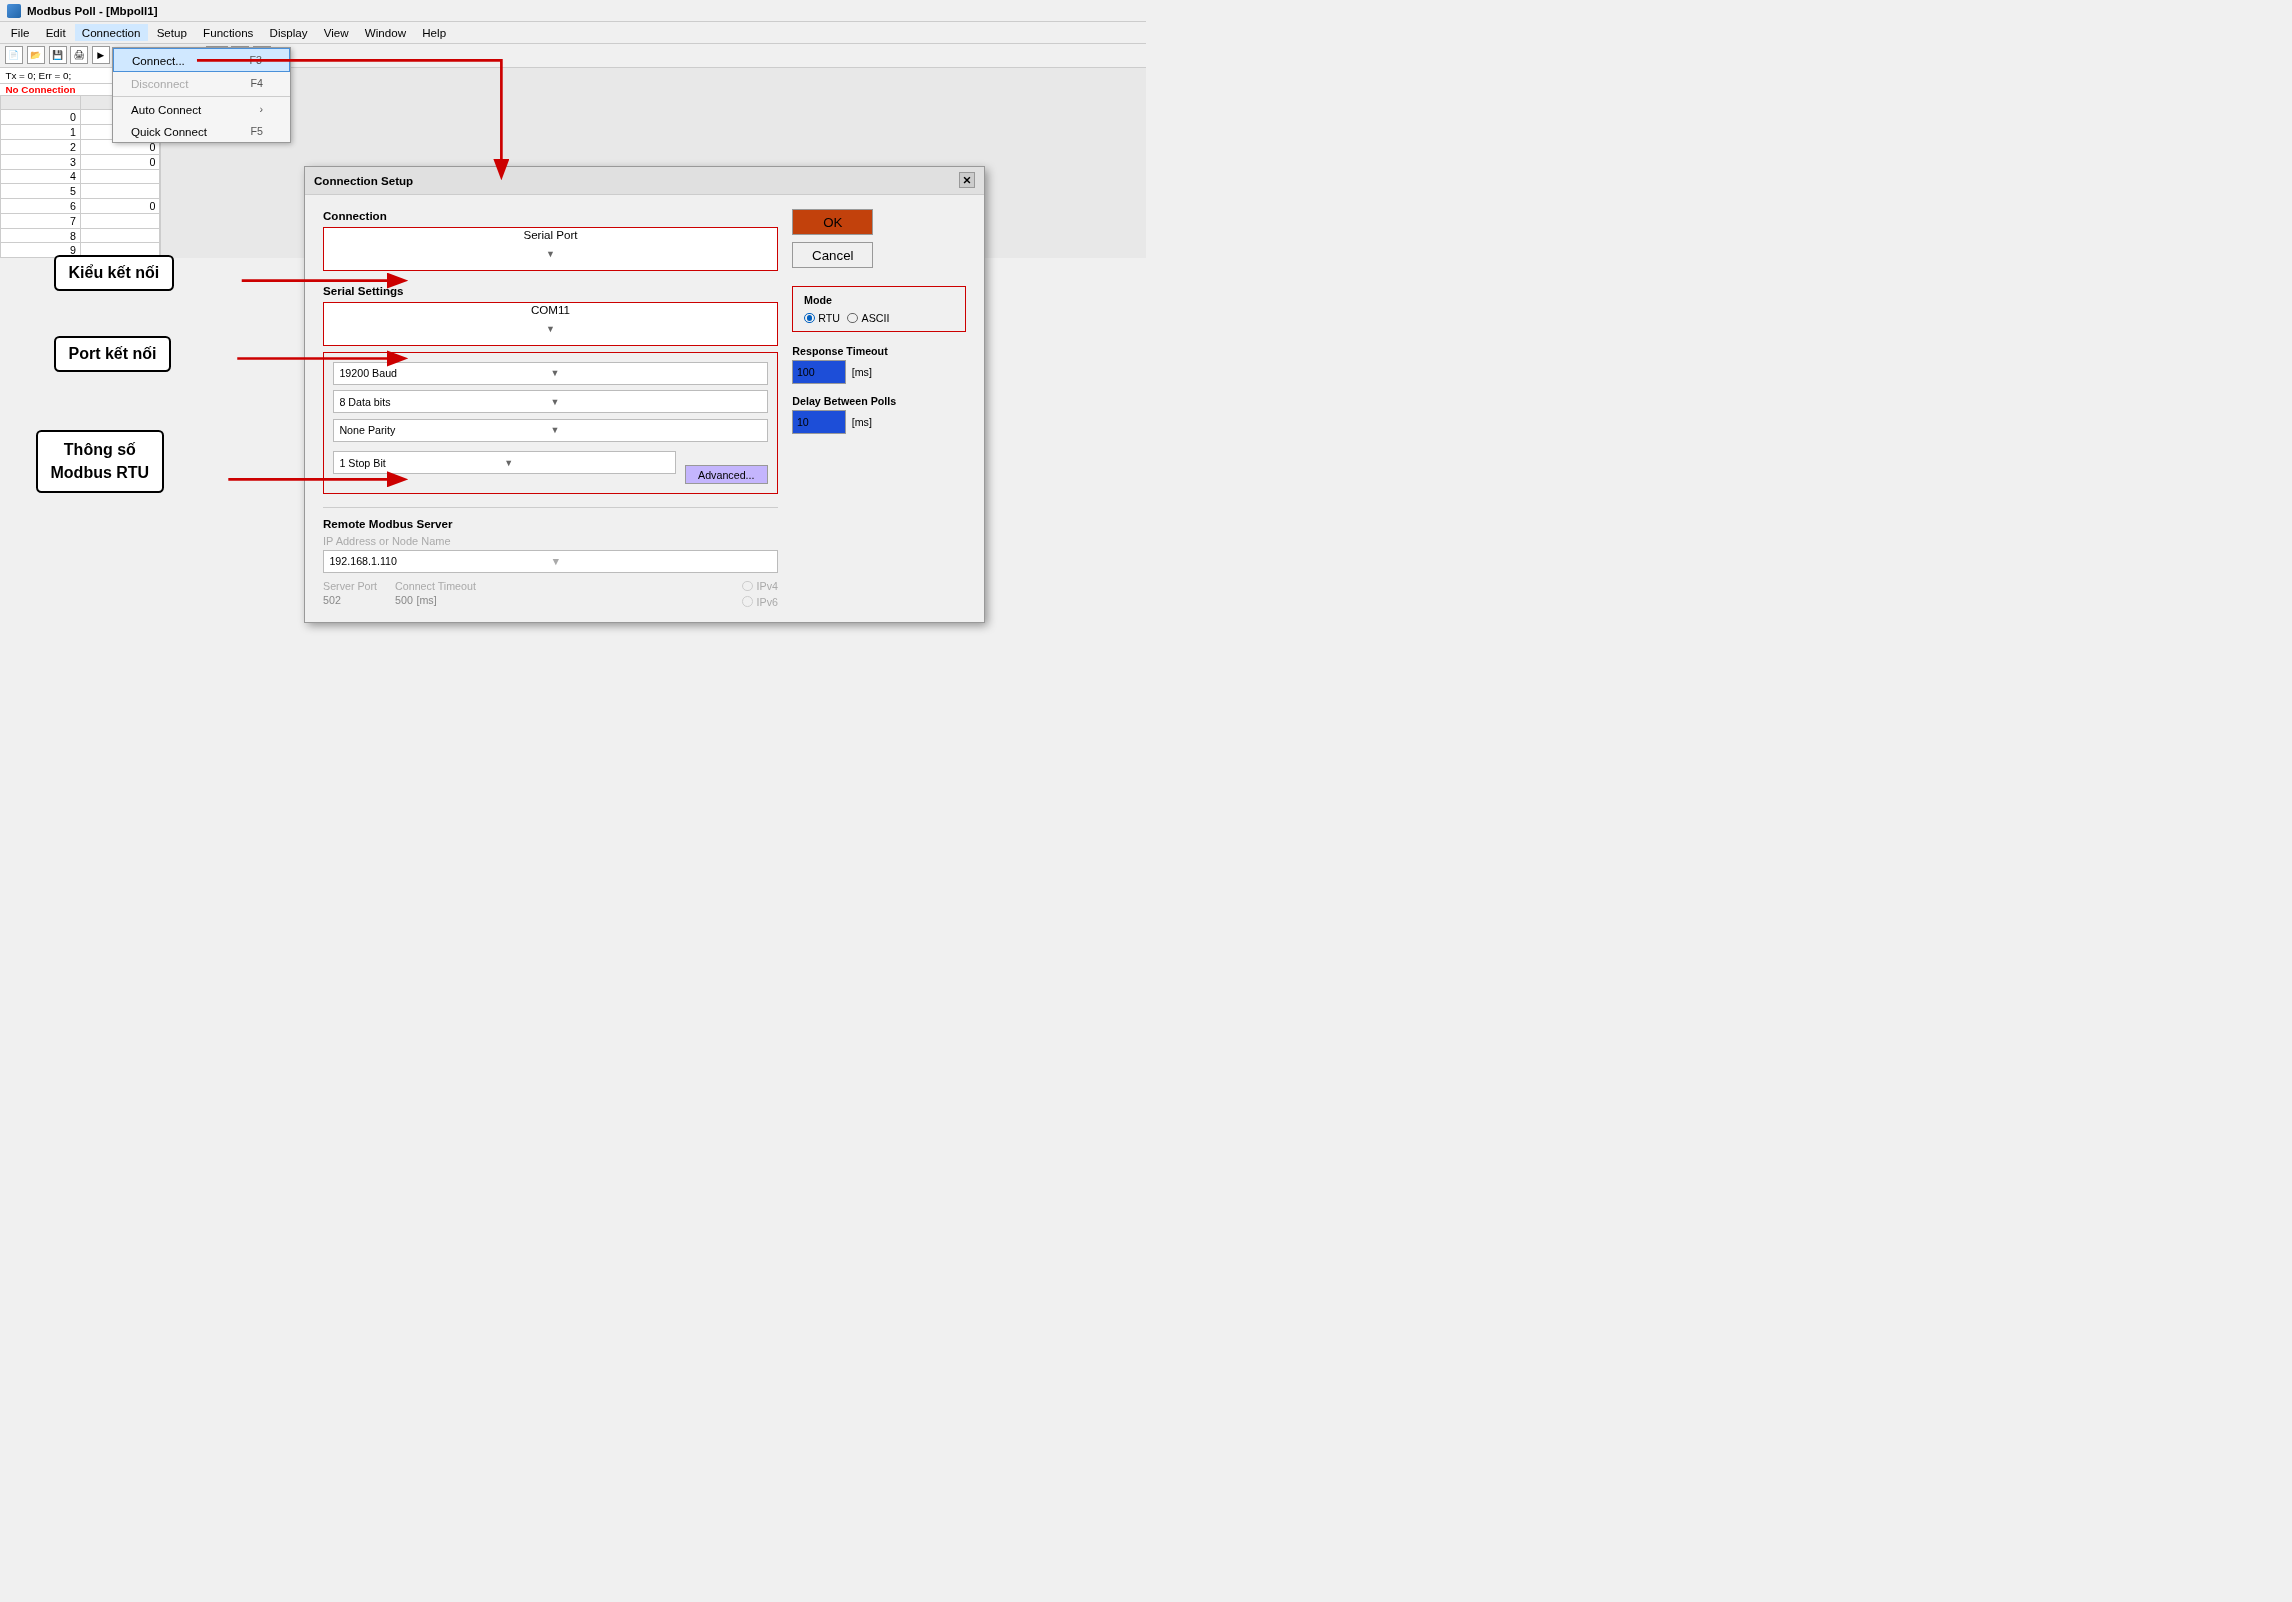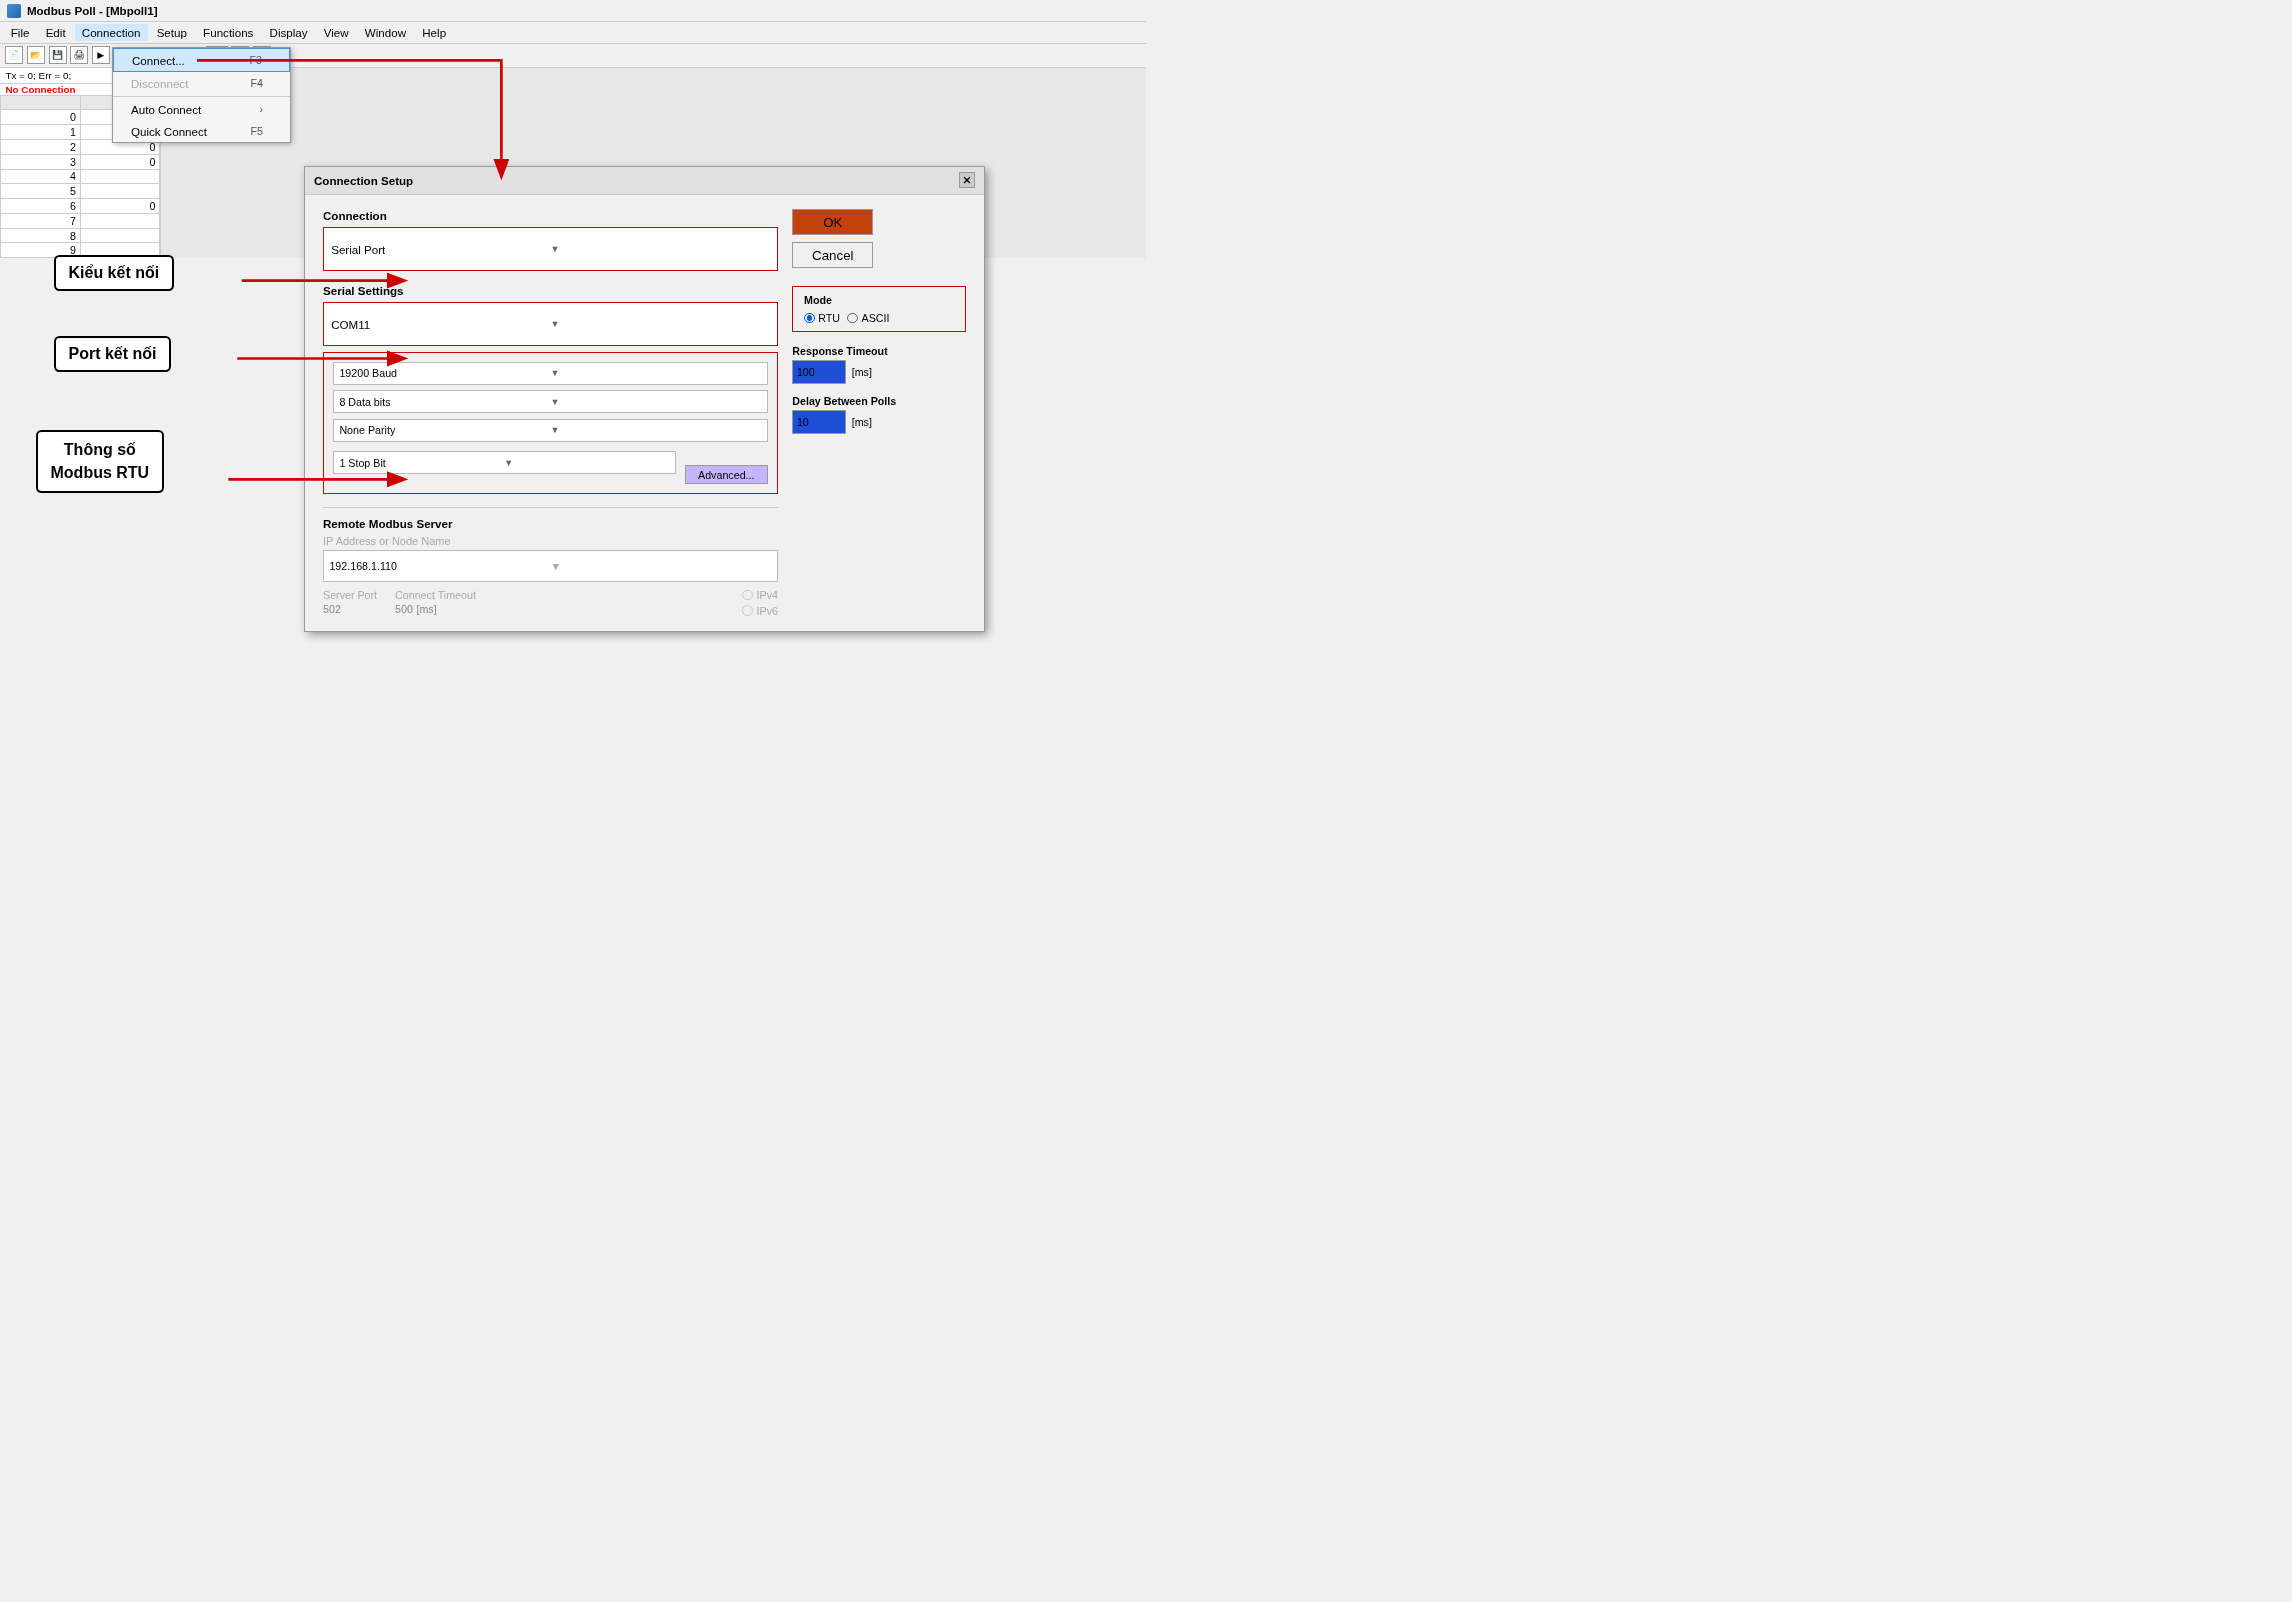--- a/index.html
+++ b/index.html
@@ -30,21 +30,21 @@
     .dropdown-separator { height: 0.9px; background: #ccc; margin: 1.8px 0; }
     .shortcut { color: #555; margin-left: 27px; font-size: 10.7px; }
     .dialog { position: absolute; top: 166px; left: 304px; width: 681px; background: #f0f0f0; border: 0.9px solid #999; box-shadow: 2.7px 2.7px 9px rgba(0,0,0,0.4); z-index: 200; }
     .dialog-title-bar { background: #e0e0e0; padding: 5.4px 9px; font-size: 11.6px; font-weight: bold; display: flex; justify-content: space-between; align-items: center; border-bottom: 0.9px solid #ccc; }
     .dialog-close { width: 16px; height: 16px; background: #ccc; border: 0.9px solid #999; cursor: pointer; display: flex; align-items: center; justify-content: center; font-size: 10.7px; }
     .dialog-body { padding: 14.3px 18px; }
 
     
     .form-section-label { font-weight: bold; margin-bottom: 5.4px; font-size: 11.6px; }
     .form-group { margin-bottom: 12.5px; }
-    .select-row { display: flex; align-items: center; border: 1.8px solid #cc0000; background: #fff; height: 44px; padding: 0 7.2px; }
+    .select-row { display: flex; align-items: center; border: 1.8px solid #cc0000; background: #fff; height: 44px; padding: 0 7.2px; flex-direction: column; }
     .select-row span { flex: 1; }
     .select-arrow { font-size: 9px; color: #666; }
 
     .serial-settings-box { border: 1.8px solid #cc0000; padding: 9px; margin-top: 5.4px; }
     .sub-select { display: flex; align-items: center; height: 23px; border: 0.9px solid #bbb; background: #fff; margin-bottom: 5.4px; padding: 0 5.4px; }
     .sub-select span { flex: 1; font-size: 10.7px; }
     .sub-select .arr { font-size: 9px; color: #666; }
 
     .advanced-btn { float: right; margin-top: 18px; padding: 2.7px 12.5px; border: 0.9px solid #999; background: #c4b5fd; cursor: pointer; font-size: 10.7px; }
     .ok-btn { width: 81px; padding: 4.5px 0; border: 0.9px solid #999; background: #c2410c; cursor: pointer; text-align: center; margin-bottom: 7.2px; display: block; }
@@ -58,21 +58,21 @@
     .timeout-group { margin-bottom: 10.7px; }
     .timeout-label { font-weight: bold; font-size: 10.7px; margin-bottom: 3.6px; }
     .timeout-row { display: flex; align-items: center; gap: 5.4px; }
     .timeout-input { width: 54px; height: 24px; border: 0.9px solid #999; padding: 0 3.6px; font-size: 10.7px; background: #1d4ed8; }
     .ms-label { font-size: 10.7px; }
 
     
     .remote-section { margin-top: 9px; padding-top: 9px; border-top: 0.9px solid #ccc; }
     .remote-label { font-weight: bold; font-size: 11.6px; margin-bottom: 5.4px; }
     .ip-label { color: #aaa; font-size: 11px; margin-bottom: 2.7px; }
-    .ip-select-row { display: flex; align-items: center; border: 0.9px solid #bbb; background: #fff; height: 32px; padding: 0 5.4px; margin-bottom: 7.2px; }
+    .ip-select-row { display: flex; align-items: center; border: 0.9px solid #bbb; background: #fff; height: 23px; padding: 0 5.4px; margin-bottom: 7.2px; }
     .ip-select-row span { flex: 1; font-size: 10.7px; color: #888; }
     .bottom-row { display: flex; gap: 18px; align-items: flex-start; }
     .bottom-field { display: flex; flex-direction: column; }
     .bottom-field-label { color: #aaa; font-size: 10.7px; margin-bottom: 1.8px; }
     .bottom-field-value { font-size: 10.7px; color: #888; }
     .ipv-group { display: flex; flex-direction: column; gap: 3.6px; margin-left: auto; }
     .ipv-option { display: flex; align-items: center; gap: 3.6px; font-size: 10.7px; color: #aaa; text-align: right; }
 
     
     .annotation-box { position: absolute; background: #fff; border: 2.7px solid #000; padding: 7.2px 12.5px; font-size: 16px; font-weight: bold; border-radius: 5.4px; z-index: 300; white-space: nowrap; }

